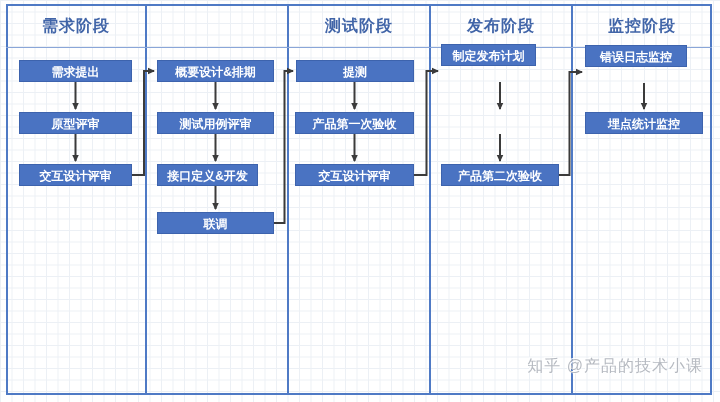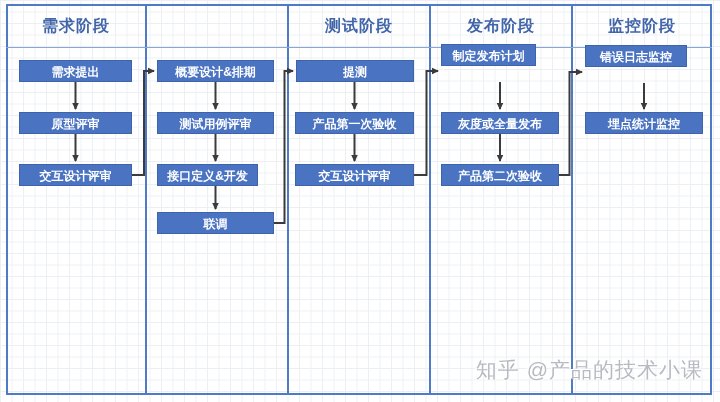--- a/index.html
+++ b/index.html
@@ -55,21 +55,21 @@
     position:absolute;left:0;top:0;width:720px;height:402px;
     pointer-events:none;
   }
   .wm{
     position:absolute;
     white-space:nowrap;
     letter-spacing:1px;
   }
   .wm-zhihu{
     right:17px;top:356px;
-    font-size:21px;
+    font-size:16px;
     color:#b6bac1;
     text-shadow:-1.5px -1.5px 0 #ffffff, 1px 1px 0 rgba(255,255,255,0.5);
   }
   .wm-csdn{
     right:13px;top:374px;
     font-size:17px;
     color:#9aa0a9;
     text-shadow:-1px -1px 0 #ffffff;
     margin-top:31px;
   }
@@ -122,21 +122,20 @@
   <div class="box" style="left:157px;top:60px;width:117px">概要设计&amp;排期</div>
   <div class="box" style="left:157px;top:112px;width:117px">测试用例评审</div>
   <div class="box" style="left:157px;top:164px;width:101px">接口定义&amp;开发</div>
   <div class="box" style="left:157px;top:212px;width:117px">联调</div>
 
   <div class="box" style="left:296px;top:60px;width:118px">提测</div>
   <div class="box" style="left:295px;top:112px;width:119px">产品第一次验收</div>
   <div class="box" style="left:295px;top:164px;width:119px">交互设计评审</div>
 
   <div class="box" style="left:441px;top:44px;width:95px">制定发布计划</div>
-  <div class="box" style="left:441px;top:112px;width:118px">灰度或全量发布</div>
   <div class="box" style="left:441px;top:164px;width:118px">产品第二次验收</div>
 
   <div class="box" style="left:585px;top:45px;width:102px">错误日志监控</div>
   <div class="box" style="left:585px;top:112px;width:118px">埋点统计监控</div>
 
   <div class="wm wm-zhihu">知乎 @产品的技术小课</div>
   <div class="wm wm-csdn">CSDN @qq_23204557</div>
 
 </div>
 

